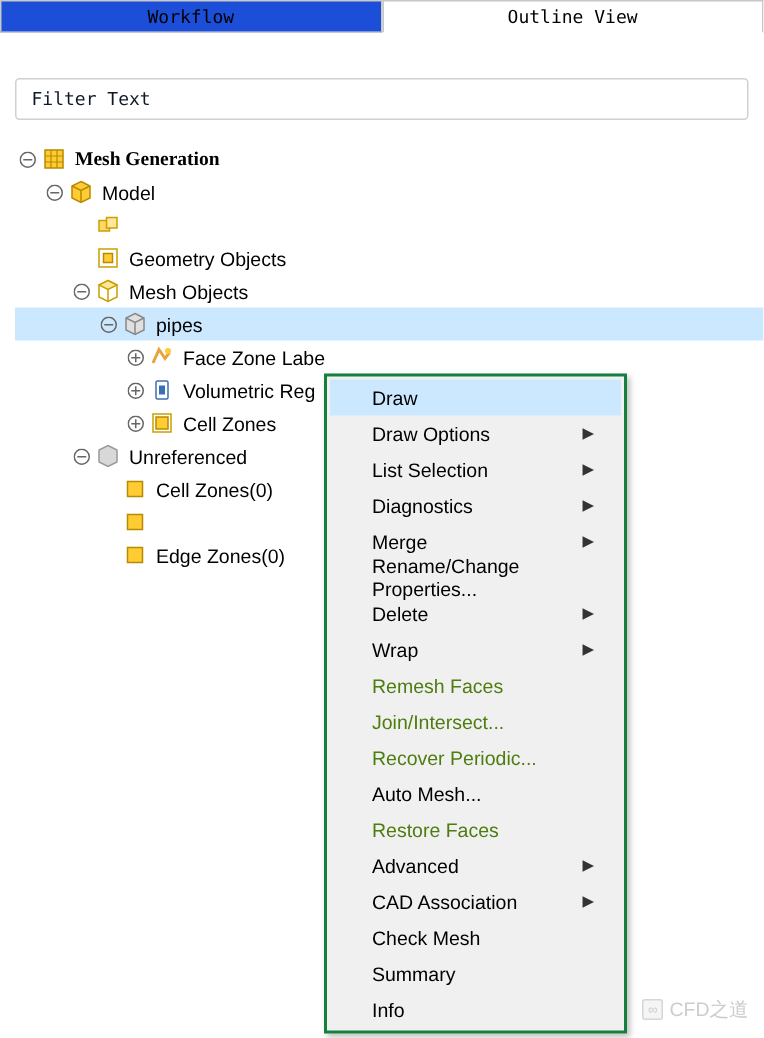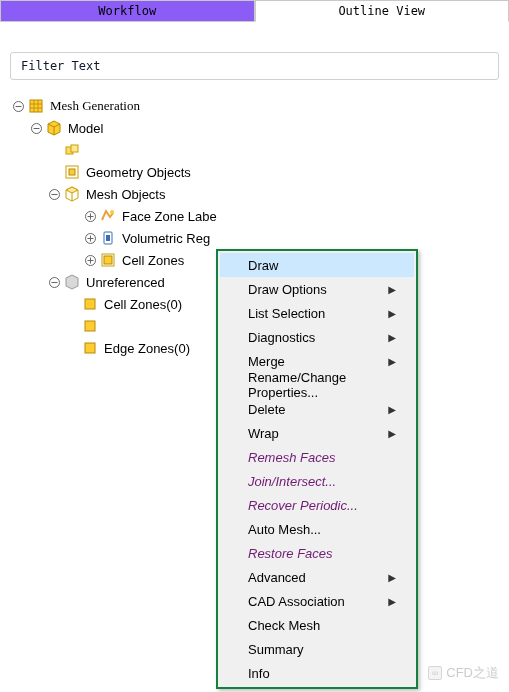--- a/index.html
+++ b/index.html
@@ -1,40 +1,40 @@
 <!DOCTYPE html>
 <html><head>
 <meta charset="utf-8">
 <style>
 * { box-sizing: border-box; margin: 0; padding: 0; font-family: "Microsoft YaHei", Arial, sans-serif; font-size: 13px; }
 body { background: #fff; width: 509px; height: 692px; position: relative; overflow: hidden; }
 
 .tabs { display: flex; height: 22px; border-bottom: 1px solid #c8c8c8; }
-.tab { flex: 1; text-align: center; line-height: 20px; font-family: "SimSun", monospace; font-size: 12px; border: 1px solid #c8c8c8; border-bottom: none; background: #8b5cf6; cursor: default; }
+.tab { flex: 1; text-align: center; line-height: 20px; font-family: "SimSun", monospace; font-size: 12px; border: 1px solid #c8c8c8; border-bottom: none; background: #1d4ed8; cursor: default; }
 .tab.active { background: #fff; border-bottom: 1px solid #fff; margin-bottom: -1px; }
 
 .filter-box { margin: 30px 10px 10px 10px; padding: 6px 10px; border: 1px solid #d0d0d0; border-radius: 3px; color: #0f172a; font-family: "SimSun", monospace; font-size: 12px; background: #fff; }
 
 .tree { padding: 5px 0 0 10px; user-select: none; }
 .row { display: flex; align-items: center; height: 22px; white-space: nowrap; }
 .row.selected { background: #cce8ff; }
 .row.selected .label-wrap { background: #cce8ff; }
 .indent { display: inline-block; width: 18px; flex-shrink: 0; }
 .toggle { width: 16px; height: 16px; display: inline-flex; align-items: center; justify-content: center; flex-shrink: 0; cursor: pointer; }
 .toggle svg { width: 11px; height: 11px; }
 .toggle-spacer { width: 16px; flex-shrink: 0; display:inline-block; }
 .icon { width: 16px; height: 16px; display: inline-flex; align-items: center; justify-content: center; margin: 0 4px 0 2px; flex-shrink: 0; }
 .label { padding: 0 2px; }
-.label.bold { font-weight: normal; font-family: "SimSun", serif; }
+.label.bold { font-weight: bold; font-family: "SimSun", serif; }
 .label-wrap { display: inline-flex; align-items: center; padding-right: 40px; }
 
 .ctx-menu { position: absolute; left: 216px; top: 249px; width: 202px; background: #f0f0f0; border: 2px solid #15803d; box-shadow: 2px 2px 4px rgba(0,0,0,0.25); padding: 2px; }
 .ctx-item { display: flex; align-items: center; justify-content: space-between; height: 24px; padding: 0 18px 0 28px; color: #000; cursor: default; }
 .ctx-item.hover { background: #cce8ff; }
-.ctx-item.disabled { color: #701a75; font-style: italic; }
+.ctx-item.disabled { color: #4d7c0f; }
 .ctx-arrow { font-size: 10px; color: #333; }
 
 .watermark { position: absolute; right: 10px; bottom: 10px; display: flex; align-items: center; gap: 4px; color: #aaa; font-size: 11px; opacity: 0.6; }
 .watermark .wm-icon { width: 14px; height: 14px; border: 1px solid #bbb; border-radius: 2px; background: #eee; display: flex; align-items: center; justify-content: center; font-size: 9px; }
 </style>
 </head>
 <body>
 
 <div class="tabs">
   <div class="tab">Workflow</div>
@@ -114,20 +114,40 @@
       </span>
     <span class="icon">
         <svg viewBox="0 0 16 16">
           <path d="M8 1l6 3v8l-6 3-6-3V4z" fill="none" stroke="#c9a000"></path>
           <path d="M8 1l6 3-6 3-6-3zM8 7v8" stroke="#c9a000" fill="#ffe699"></path>
         </svg>
       </span>
     <span class="label">Mesh Objects</span>
   </div>
 
+  <div class="row selected">
+    <span class="indent"></span>
+      <span class="indent"></span>
+      <span class="indent"></span>
+    <span class="toggle">
+        <svg viewBox="0 0 11 11">
+          <circle cx="5.5" cy="5.5" r="5" fill="none" stroke="#666"></circle>
+          <line x1="2.5" y1="5.5" x2="8.5" y2="5.5" stroke="#666"></line>
+        </svg>
+      </span>
+    <span class="label-wrap">
+      <span class="icon">
+          <svg viewBox="0 0 16 16">
+            <path d="M8 1l6 3v8l-6 3-6-3V4z" fill="#e0e0e0" stroke="#888"></path>
+            <path d="M2 4l6 3 6-3M8 7v8" stroke="#888" fill="none"></path>
+          </svg>
+        </span>
+      <span class="label">pipes</span>
+    </span>
+  </div>
 
   <div class="row">
     <span class="indent"></span>
       <span class="indent"></span>
       <span class="indent"></span>
       <span class="indent"></span>
     <span class="toggle">
         <svg viewBox="0 0 11 11">
           <circle cx="5.5" cy="5.5" r="5" fill="none" stroke="#666"></circle>
           <line x1="2.5" y1="5.5" x2="8.5" y2="5.5" stroke="#666"></line>

